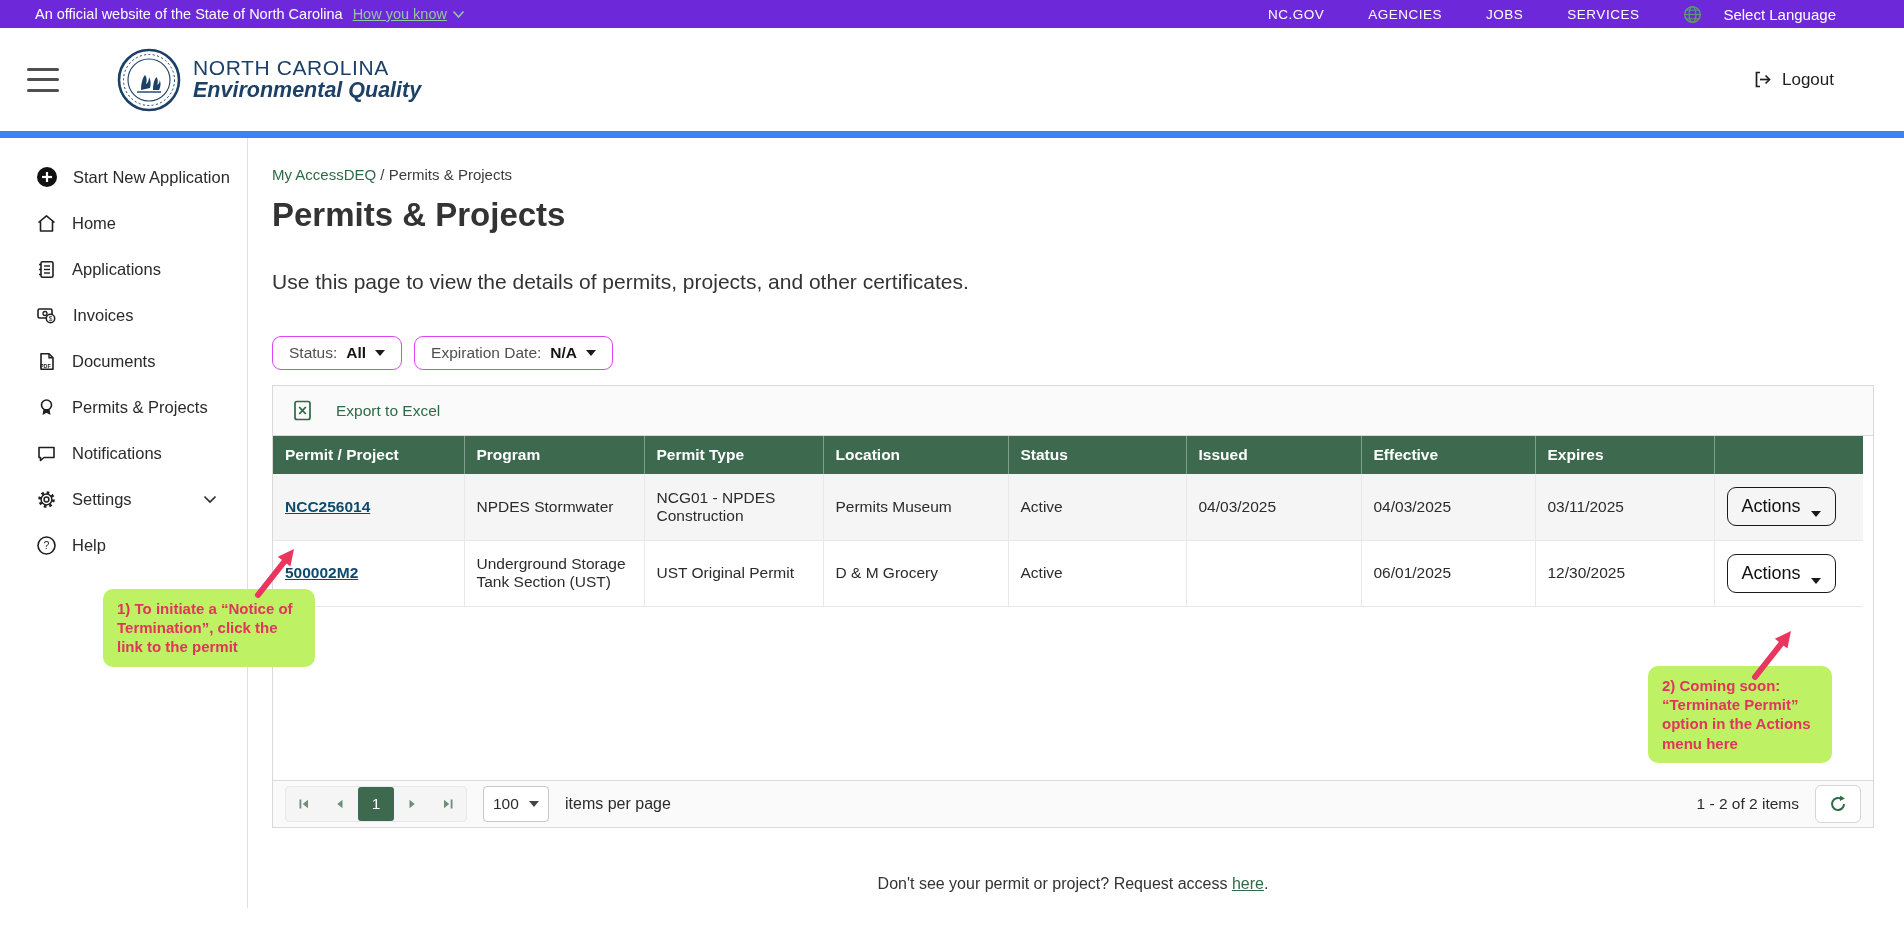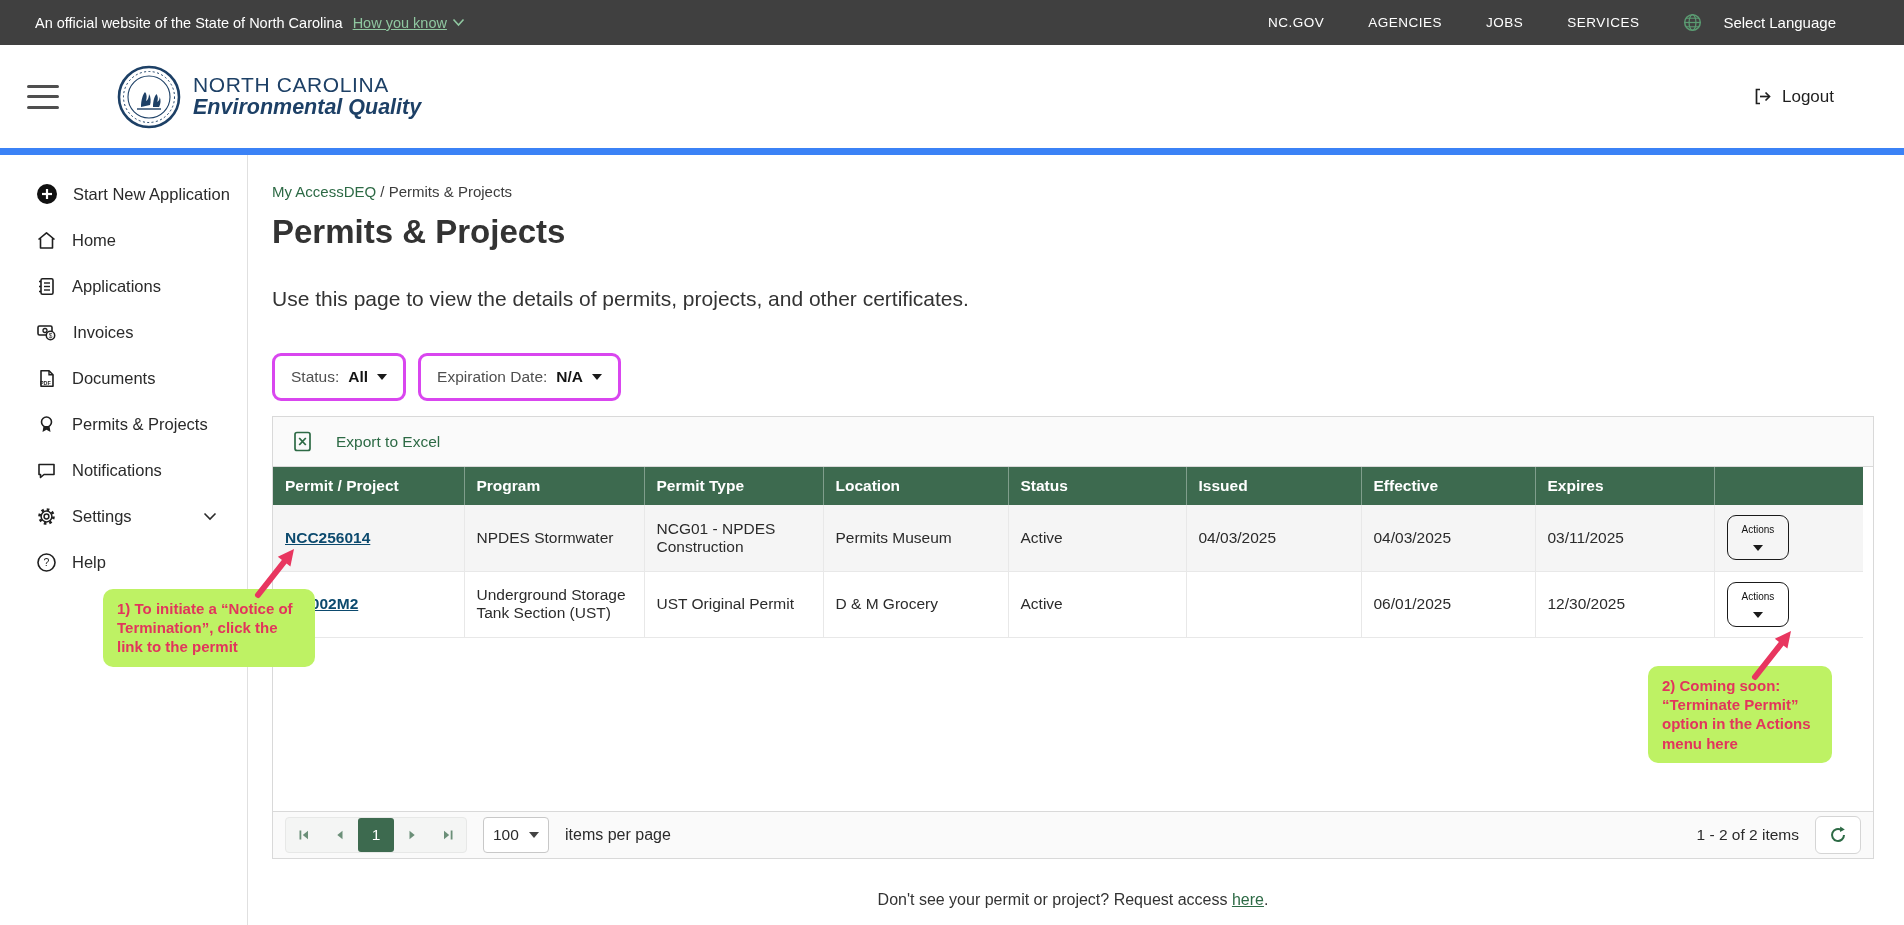--- a/index.html
+++ b/index.html
@@ -1,21 +1,21 @@
 <!DOCTYPE html>
 <html><head>
 <meta charset="utf-8">
 <style>
   * { margin:0; padding:0; box-sizing:border-box; }
   html,body { width:1904px; height:925px; background:#fff; overflow:hidden;
     font-family:"Liberation Sans", sans-serif; color:#2b2b2b; }
   .page { position:relative; width:1904px; height:925px; }
 
   
-  .official-bar { height:45px; background:#404040; display:flex; align-items:center;
+  .official-bar { height:28px; background:#6d28d9; display:flex; align-items:center;
     padding:0 68px 0 35px; color:#fff; }
   .official-bar .left { display:flex; align-items:center; gap:10px; font-size:14.5px; }
   .hyk { color:#8fc7a0; text-decoration:underline; display:flex; align-items:center; gap:5px; cursor:pointer; }
   .official-bar .right { margin-left:auto; display:flex; align-items:center; gap:44px; }
   .official-bar .navlink { font-size:13.5px; letter-spacing:0.5px; color:#fff; cursor:pointer; }
   .lang { display:flex; align-items:center; gap:21px; font-size:15px; cursor:pointer; }
 
   
   .site-header { height:110px; background:#fff; display:flex; align-items:center;
     padding:0 70px 0 27px; border-bottom:7px solid #3b82f6; }
@@ -35,21 +35,21 @@
   .side-item .chev { margin-left:auto; margin-right:16px; }
   .icn { flex:none; display:inline-flex; }
 
   .content { flex:1; padding:0 30px 0 24px; }
   .breadcrumb { margin-top:28px; font-size:15px; color:#3c3c3c; }
   .breadcrumb .crumb-link { color:#2d6a45; cursor:pointer; }
   .page-title { margin-top:13px; font-size:33px; font-weight:700; color:#333; }
   .page-desc { margin-top:36px; font-size:21px; color:#333; }
 
   .filters { margin-top:42px; display:flex; gap:12px; }
-  .chip { height:48px; border:3px solid #d946ef; border-radius:9px; background:#fff;
+  .chip { height:34px; border:1px solid #d946ef; border-radius:9px; background:#fff;
     display:flex; align-items:center; gap:9px; padding:0 16px; font-size:15.5px; cursor:pointer; }
   .chip .lbl { color:#4f4f4f; }
   .chip .val { font-weight:700; color:#141414; }
   .caret { width:0; height:0; border-left:5px solid transparent; border-right:5px solid transparent;
     border-top:6px solid #1a1a1a; display:inline-block; }
 
   
   .grid-panel { margin-top:15px; width:1602px; border:1px solid #d9d9d9; background:#fff; }
   .grid-toolbar { height:50px; background:#fafafa; border-bottom:1px solid #d9d9d9;
     display:flex; align-items:center; padding:0 20px; }
@@ -58,41 +58,41 @@
   table.grid { border-collapse:collapse; table-layout:fixed; width:1590px; }
   .grid thead th { background:#3d6a4f; color:#fff; font-size:15.5px; font-weight:700; text-align:left;
     height:38px; padding:0 12px; border-right:1px solid rgba(255,255,255,0.35); cursor:pointer; }
   .grid thead th:last-child { border-right:none; }
   .grid tbody td { height:66px; padding:8px 12px; font-size:15.5px; color:#2b2b2b;
     border-right:1px solid #e8e8e8; border-bottom:1px solid #e8e8e8; vertical-align:middle; background:#fff; }
   .grid tbody td:last-child { border-right:none; }
   .grid tbody tr.alt td { background:#f5f5f5; }
   .permit-link { color:#0c4a6e; font-weight:700; text-decoration:underline; cursor:pointer; }
   td.indent-permit { padding-left:44px; }
-  .actions-btn { display:inline-flex; align-items:center; gap:10px; border:1.5px solid #1a1a1a; border-radius:9px;
-    background:transparent; padding:8px 14px; font-size:10px; color:#111; cursor:pointer;
-    font-family:"Liberation Sans", sans-serif;flex-direction:column; }
+  .actions-btn { display:inline-flex; align-items:flex-end; gap:10px; border:1.5px solid #1a1a1a; border-radius:9px;
+    background:transparent; padding:8px 14px; font-size:18px; color:#111; cursor:pointer;
+    font-family:"Liberation Sans", sans-serif; }
   .grid-filler { height:173px; background:#fff; }
 
   
   .pager { height:47px; background:#fafafa; border-top:1px solid #d9d9d9; display:flex; align-items:center;
     gap:16px; padding:0 12px; }
   .pg-group { display:flex; background:#f4f5f4; border:1px solid #e7e8e7; border-radius:4px; overflow:hidden; }
   .pg-btn { width:36px; height:34px; display:flex; align-items:center; justify-content:center; cursor:pointer; background:transparent; border:none; }
   .pg-current { width:36px; height:34px; display:flex; align-items:center; justify-content:center;
     background:#3d6a4f; color:#fff; font-size:15.5px; border-radius:3px; cursor:pointer; }
   .pgsize { width:66px; height:36px; background:#fff; border:1px solid #c8c8c8; border-radius:4px;
     display:flex; align-items:center; padding:0 9px; font-size:15.5px; cursor:pointer; position:relative; }
   .pgsize .caret { position:absolute; right:9px; border-top-color:#444; }
   .pager .spacer { flex:1; }
   .pager-info { font-size:15.5px; color:#2b2b2b; }
   .refresh-btn { width:46px; height:38px; background:#fff; border:1px solid #d5d5d5; border-radius:6px;
     display:flex; align-items:center; justify-content:center; cursor:pointer; }
 
-  .footer-note { margin-top:32px; text-align:center; font-size:16px; color:#333; }
+  .footer-note { margin-top:47px; text-align:center; font-size:16px; color:#333; }
   .footer-note .here-link { color:#2d6a45; text-decoration:underline; cursor:pointer; }
 
   
   .callout { position:absolute; background:#bef264; border-radius:10px; padding:10px 14px;
     color:#e2355c; font-weight:700; font-size:15px; line-height:1.28; z-index:30; }
   .callout1 { left:103px; top:589px; width:212px; }
   .callout2 { left:1648px; top:666px; width:184px; }
   .anno-arrow { position:absolute; z-index:31; }
   .arrow1 { left:248px; top:537px; }
   .arrow2 { left:1745px; top:619px; }

